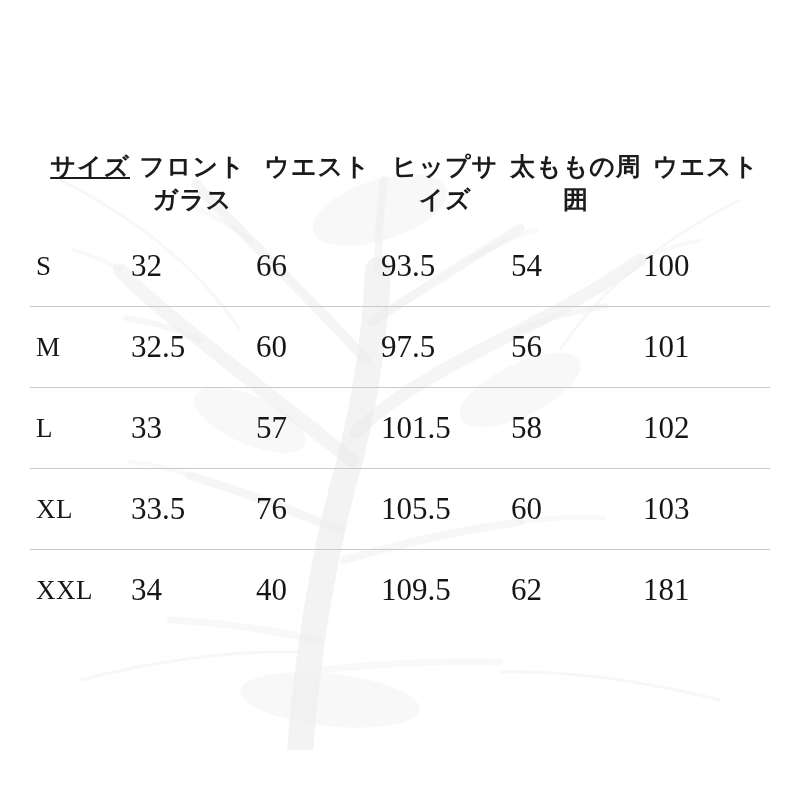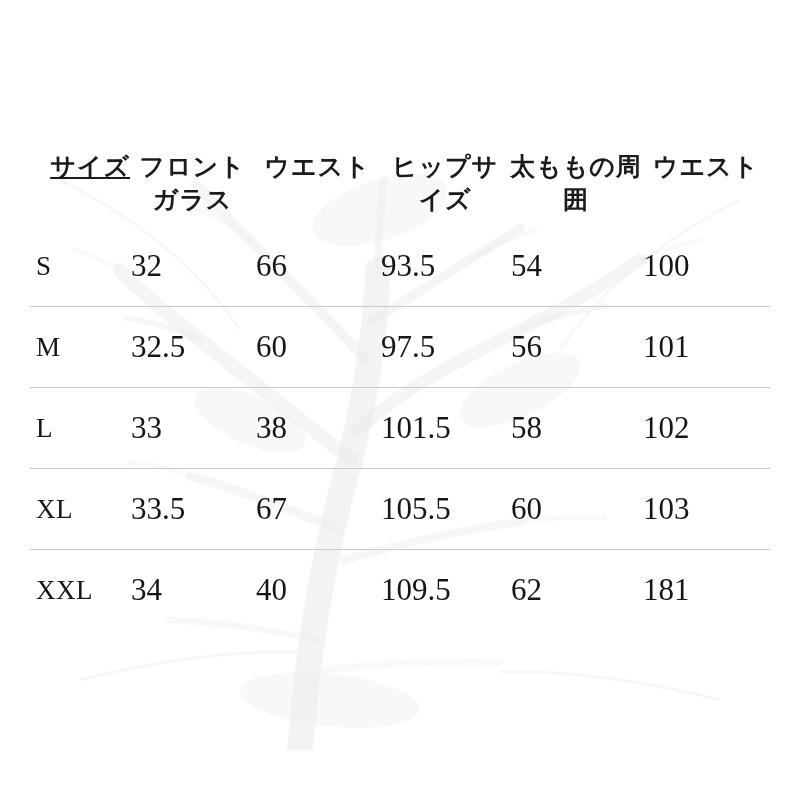--- a/index.html
+++ b/index.html
@@ -160,29 +160,29 @@
           <td class="size-label">M</td>
           <td>32.5</td>
           <td>60</td>
           <td>97.5</td>
           <td>56</td>
           <td>101</td>
         </tr>
         <tr>
           <td class="size-label">L</td>
           <td>33</td>
-          <td>38</td>
+          <td>57</td>
           <td>101.5</td>
           <td>58</td>
           <td>102</td>
         </tr>
         <tr>
           <td class="size-label">XL</td>
           <td>33.5</td>
-          <td>67</td>
+          <td>76</td>
           <td>105.5</td>
           <td>60</td>
           <td>103</td>
         </tr>
         <tr>
           <td class="size-label">XXL</td>
           <td>34</td>
           <td>40</td>
           <td>109.5</td>
           <td>62</td>

